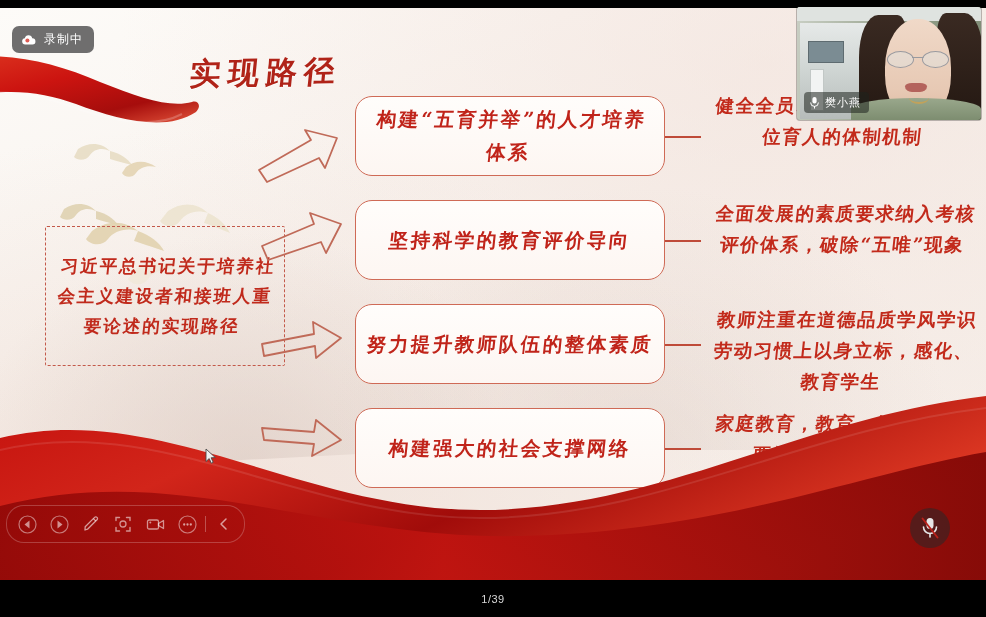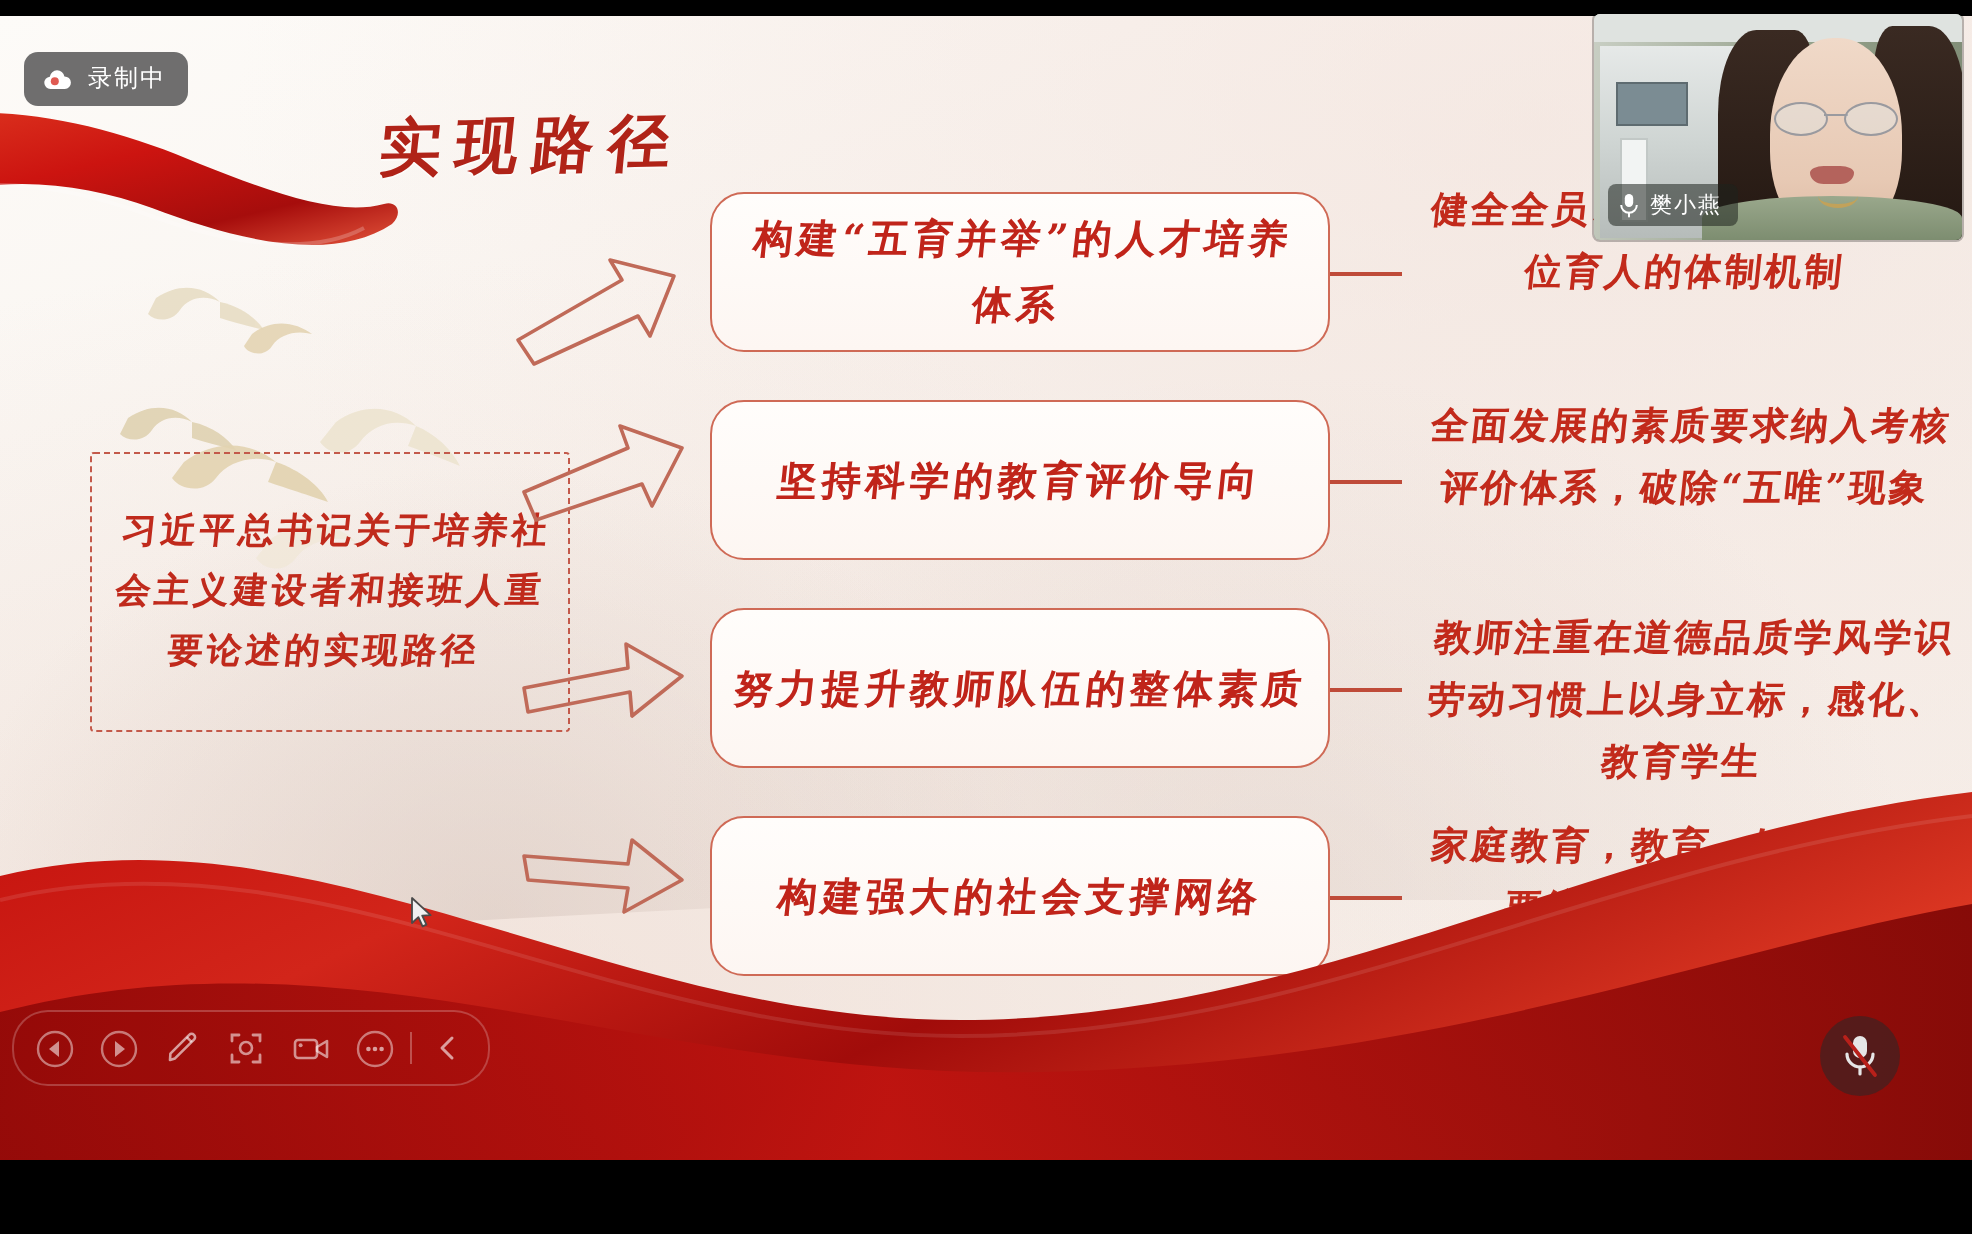--- a/index.html
+++ b/index.html
@@ -427,14 +427,17 @@
         <svg viewBox="0 0 11 13">
           <rect x="3.4" y="1" width="4.2" height="6.5" rx="2.1" fill="#fff"></rect>
           <path d="M1.6,6.5 a3.9,3.9 0 0 0 7.8,0" fill="none" stroke="#fff" stroke-width="1"></path>
           <path d="M5.5,10.4 V12.2" stroke="#fff" stroke-width="1" stroke-linecap="round"></path>
         </svg>
       </span>
       <span>樊小燕</span>
     </div>
   </div>
 
+  <div id="bottombar">
+    <span id="page-indicator">1/39</span>
+  </div>
 
 </div>
 
 </body></html>

